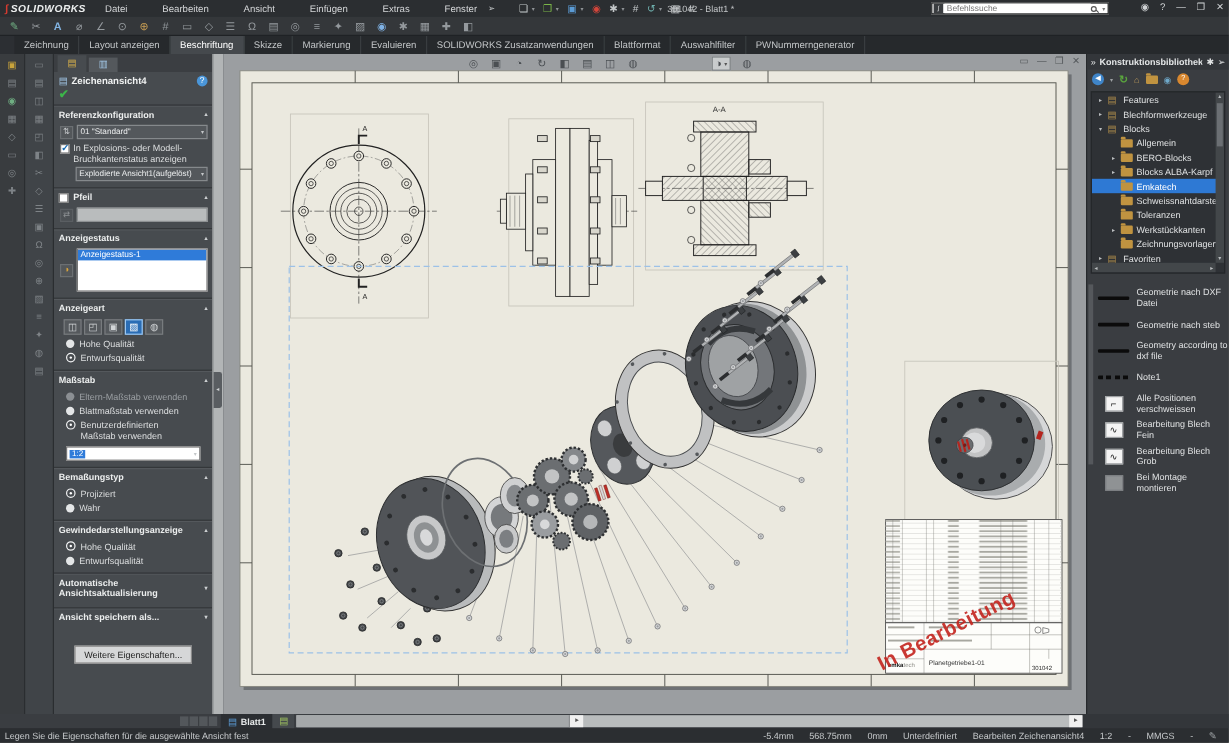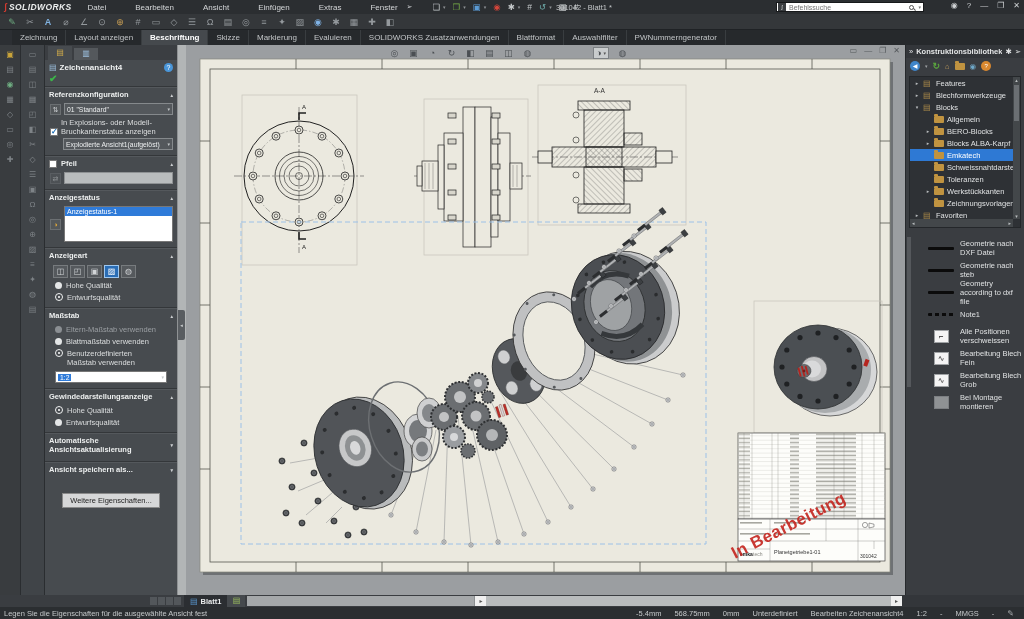--- a/index.html
+++ b/index.html
@@ -25,21 +25,21 @@
 
 #toolbar2{position:absolute;left:0;top:14px;width:1024px;height:16px;background:#34373a;border-bottom:1px solid #1f2225;display:flex;align-items:center;gap:6px;padding-left:6px;font-size:9px;color:#94999d}
 #toolbar2 .ic{width:12px;text-align:center}
 #toolbar2 .ic:nth-child(1){color:#6fae82}
 #toolbar2 .ic:nth-child(3){color:#82b4e2;font-weight:bold}
 #toolbar2 .ic:nth-child(7){color:#c79d53}
 #toolbar2 .ic:nth-child(18){color:#7fb2e5}
 
 #cmdtabs{position:absolute;left:12px;top:30px;width:1024px;height:15px;background:#26292c;display:flex;align-items:flex-end;font-size:8px;color:#c2c5c7}
 .tab{padding:0 8px;height:15px;line-height:15px;border-right:1px solid #393d40;white-space:nowrap}
-.tab.active{background:#45494d;color:#fff;font-weight:bold}
+.tab.active{background:#45494d;color:#fff;font-weight:normal}
 .cm-collapse{margin-left:auto;margin-right:8px;color:#96999c;font-size:6px}
 
 #strip1{position:absolute;left:0;top:45px;width:21px;height:550px;background:#393c3f;border-right:1px solid #2a2d30}
 #strip2{position:absolute;left:21px;top:45px;width:24px;height:550px;background:#404448;border-right:1px solid #2a2d30}
 .vic{width:14px;height:11px;margin:4px auto 0;color:#7e8387;font-size:8px;text-align:center;line-height:11px}
 
 #pm{position:absolute;left:45px;top:45px;width:132px;height:550px;background:#474b4f;color:#dcdedf;font-size:7.5px;overflow:hidden}
 .pmtabs{height:15px;background:#3b3e42;display:flex;align-items:flex-end;padding-left:3px;gap:2px}
 .pmtab{width:24px;height:14px;background:#474b4f;text-align:center;font-size:8px;line-height:14px;color:#d8b04a}
 .pmtab.inactive{background:#54585c;height:12px;line-height:12px;color:#9fc3e2}
@@ -52,21 +52,21 @@
 .sechdr{display:flex;align-items:center;font-weight:bold;padding:1px 0 2px;color:#eceeee}
 .chev{margin-left:auto;color:#cdd0d2;font-size:5px}
 .ctl{display:flex;align-items:center;gap:3px;margin:2px 0 0 1px}
 .mini{width:11px;height:11px;background:#53575a;border:1px solid #6b6f72;color:#c8cbce;font-size:7px;line-height:10px;text-align:center;flex:none}
 .mini.gold{color:#d9a43b}
 .mini.dim{opacity:.55}
 .sel{flex:1;height:12px;background:#54585c;border:1px solid #85898c;display:flex;align-items:center;padding:0 2px;color:#eceeef;font-size:6.8px;white-space:nowrap;overflow:hidden}
 .sel .ar{margin-left:auto;font-size:5px;color:#c4c7c9;flex:none}
 .sel.white{background:#fff;color:#222;border-color:#777}
 .hl{background:#2f7bd9;color:#fff;padding:0 2px}
-.cbrow{display:flex;gap:3px;margin:3px 0 0 1px;align-items:flex-end}
+.cbrow{display:flex;gap:3px;margin:3px 0 0 1px;align-items:flex-start}
 .cb{width:8px;height:8px;background:#fff;border:1px solid #777;flex:none;position:relative;margin-top:1px}
 .cb.on::after{content:"✓";position:absolute;left:0;top:-2px;color:#1268b3;font-size:8px;font-weight:bold}
 .cblabel{line-height:1.2}
 .lst{flex:1;background:#fff;border:1px solid #777;height:36px;color:#222;font-size:7px;overflow:hidden}
 .lstrow{height:9px;line-height:9px;padding:0 2px;white-space:nowrap}
 .lstrow.on{background:#2f7bd9;color:#fff}
 .dsrow{display:flex;gap:2px;margin:3px 0 2px 4px}
 .dsb{width:15px;height:13px;background:#55595d;border:1px solid #777b7e;color:#d2d5d7;font-size:8px;line-height:12px;text-align:center}
 .dsb.on{background:#2a6db5;border-color:#9ec7ef;color:#fff}
 .rrow{display:flex;align-items:flex-start;gap:4px;margin:3px 0 0 6px}
@@ -105,21 +105,21 @@
 .trow .arr{width:6px;font-size:5px;color:#b9bcbe;flex:none;text-align:center}
 .trow.selected{background:#2e79d4;color:#fff}
 .fold{width:10px;height:7px;background:#c09340;border-radius:1px;position:relative;flex:none}
 .fold::before{content:"";position:absolute;top:-2px;left:0;width:4px;height:2px;background:#c09340;border-radius:1px 1px 0 0}
 .lib{width:10px;color:#b08d4a;font-size:8px;line-height:9px;flex:none}
 .vsb{position:absolute;right:0;top:0;width:7px;bottom:8px;background:#43474a;display:flex;flex-direction:column;align-items:center;font-size:5px;color:#babdbf}
 .vsb .thumb{width:5px;height:36px;background:#6b6f73;margin-top:2px}
 .vsb .dn{margin-top:auto}
 .hsb{position:absolute;left:0;right:7px;bottom:0;height:8px;background:#43474a;display:flex;align-items:center;justify-content:space-between;font-size:5px;color:#babdbf;padding:0 2px}
 .tp-items{position:absolute;left:0;top:192px;right:0;display:flex;flex-direction:column}
-.item{display:flex;align-items:center;gap:4px;height:22px;padding-left:20px}
+.item{display:flex;align-items:center;gap:4px;height:22px;padding-left:7px}
 .ith{width:30px;display:flex;justify-content:center;flex:none}
 .blkline{width:26px;height:3px;background:#0b0b0b;border-radius:1px}
 .blkline.dash{background:repeating-linear-gradient(90deg,#0b0b0b 0 4px,transparent 4px 7px)}
 .wthumb{width:15px;height:13px;background:#f4f4f4;border:1px solid #9fa2a4;color:#222;font-size:8px;line-height:11px;text-align:center}
 .gthumb{width:15px;height:13px;background:#8f9294;border:1px solid #7c7f82}
 .tp-scroll{position:absolute;left:1px;top:192px;width:4px;height:150px;background:#55585c}
 
 #sheetbar{position:absolute;left:0;top:595px;width:1024px;height:12px;background:#3a3d41;display:flex;align-items:center}
 .sb-nav{display:flex;gap:1px;margin-left:150px}
 .sb-nav i{width:7px;height:8px;background:#53575b}
@@ -357,20 +357,34 @@
         <span style="width:92px">Benutzerdefinierten Maßstab verwenden</span>
       </div>
     <div class="ctl" style="margin-top:4px;margin-left:6px;margin-right:6px">
       <span class="sel white">
           <span class="hl">1:2</span>
           <span class="ar">▾</span>
         </span>
     </div>
   </div>
 
+  <div class="sec">
+    <div class="sechdr">
+        <span>Bemaßungstyp</span>
+        <span class="chev">▴</span>
+      </div>
+    <div class="rrow">
+        <span class="rd on"></span>
+        <span>Projiziert</span>
+      </div>
+    <div class="rrow">
+        <span class="rd"></span>
+        <span>Wahr</span>
+      </div>
+  </div>
 
   <div class="sec">
     <div class="sechdr">
         <span>Gewindedarstellungsanzeige</span>
         <span class="chev">▴</span>
       </div>
     <div class="rrow">
         <span class="rd on"></span>
         <span>Hohe Qualität</span>
       </div>

